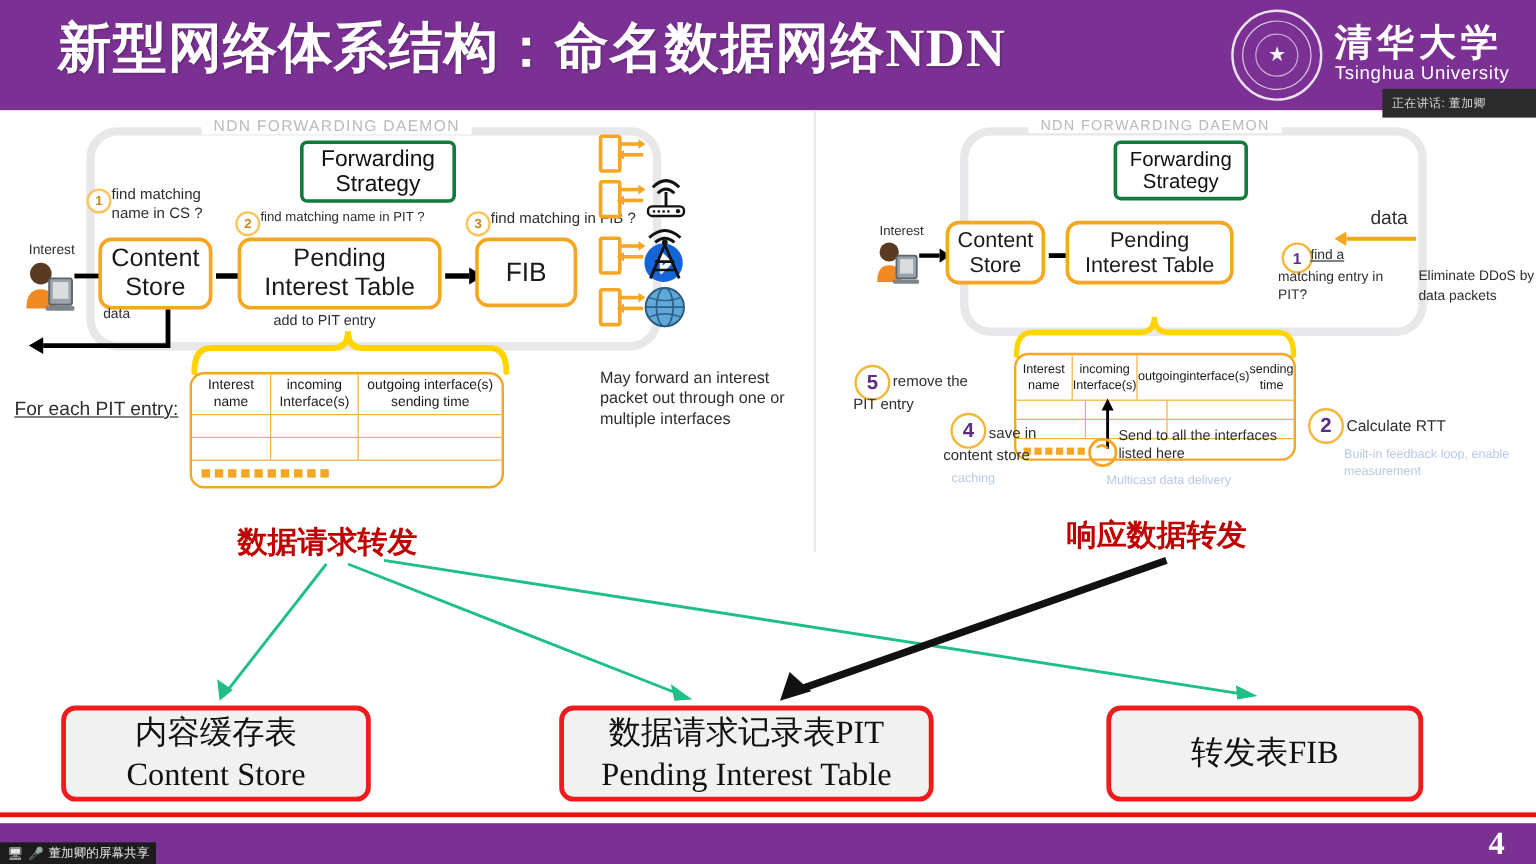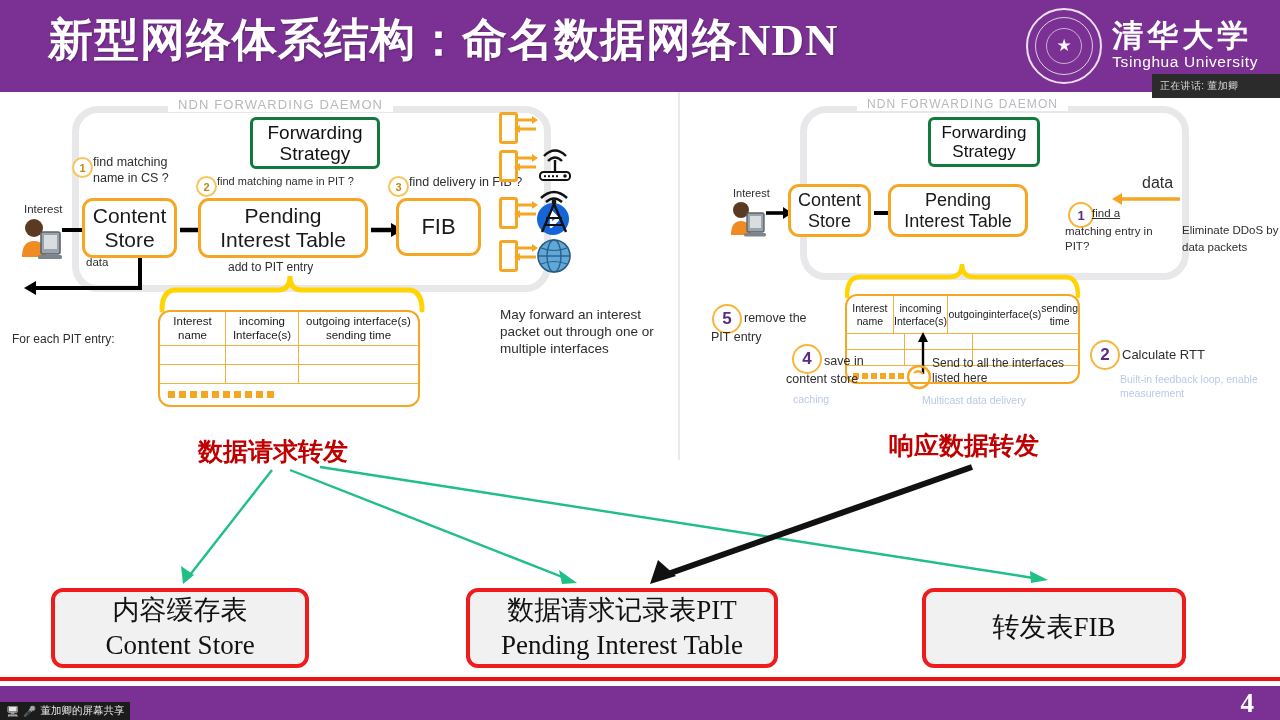--- a/index.html
+++ b/index.html
@@ -167,29 +167,29 @@
       <div class="numcirc" style="left:72px;top:65px;width:17px;height:17px;font-size:11px;border-color:#f6c55c;color:#c08a1a;">1</div>
       <div class="cap" style="left:93px;top:63px;font-size:12.5px;">
         <div>find matching</div>
         <div>name in CS ?</div>
       </div>
 
       <div class="numcirc" style="left:196px;top:84px;width:17px;height:17px;font-size:11px;border-color:#f6c55c;color:#c08a1a;">2</div>
       <div class="cap" style="left:217px;top:83px;font-size:11px;white-space:nowrap;">find matching name in PIT ?</div>
 
       <div class="numcirc" style="left:388px;top:84px;width:17px;height:17px;font-size:11px;border-color:#f6c55c;color:#c08a1a;">3</div>
-      <div class="cap" style="left:409px;top:83px;font-size:12.5px;white-space:nowrap;">find delivery in FIB ?</div>
+      <div class="cap" style="left:409px;top:83px;font-size:12.5px;white-space:nowrap;">find matching in FIB ?</div>
 
       <div class="cap" style="left:228px;top:168px;font-size:12px;">add to PIT entry</div>
 
       <svg style="position:absolute;left:160px;top:182px;" width="265" height="38">
         <path d="M2 36 Q2 16 16 16 L118 16 Q130 16 130 2 Q130 16 142 16 L248 16 Q262 16 262 36" stroke="#ffd400" stroke-width="5" fill="none" stroke-linecap="round"></path>
       </svg>
 
-      <div class="cap" style="left:12px;top:240px;font-size:12px;">For each PIT entry:</div>
+      <div class="cap" style="left:12px;top:240px;font-size:16px;text-decoration:underline;">For each PIT entry:</div>
 
       <div class="tbl" style="left:158px;top:218px;width:262px;height:97px;">
         <div class="tbl-row" style="height:34px;">
           <div class="tbl-cell" style="width:66px;flex-direction:column;font-size:11.5px;">
             <span>Interest</span>
             <span>name</span>
           </div>
           <div class="tbl-cell" style="width:73px;flex-direction:column;font-size:11.5px;">
             <span>incoming</span>
             <span>Interface(s)</span>

